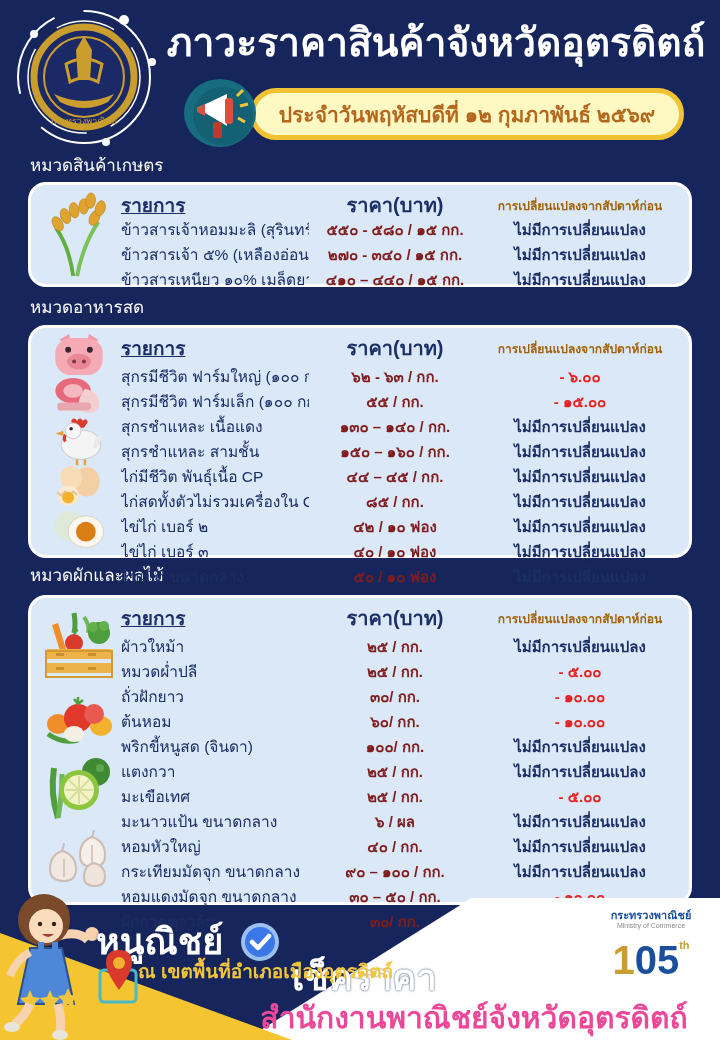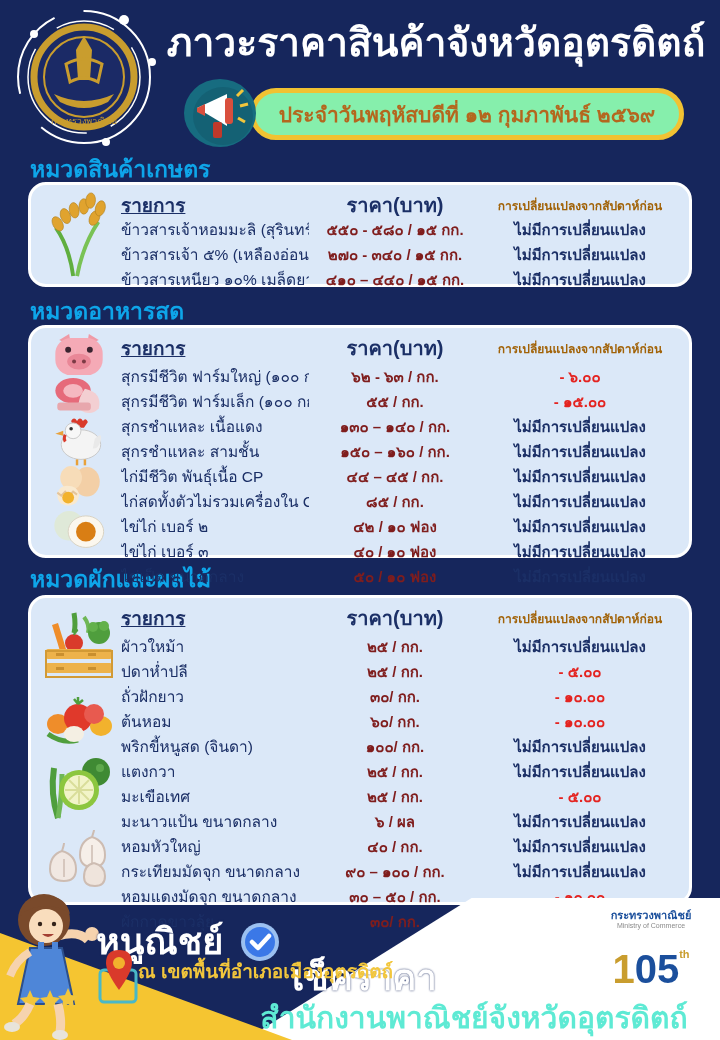--- a/index.html
+++ b/index.html
@@ -5,26 +5,26 @@
   html,body{margin:0;padding:0;}
   body{font-family:"Liberation Sans","DejaVu Sans",sans-serif;}
   .page{position:relative;width:720px;height:1040px;background:#16265c;overflow:hidden;}
 
   
   .logo-wrap{position:absolute;left:6px;top:2px;width:160px;height:150px;}
   .page-title{position:absolute;left:160px;top:22px;width:552px;text-align:center;
     color:#ffffff;font-size:39px;font-weight:700;line-height:1.1;}
   .megaphone{position:absolute;left:183px;top:78px;width:74px;height:70px;z-index:3;}
   .date-banner{position:absolute;left:250px;top:88px;width:424px;height:42px;
-    background:#86efac;border:5px solid #f1c232;border-radius:30px;z-index:2;
+    background:#fef9c3;border:5px solid #f1c232;border-radius:30px;z-index:2;
     display:flex;align-items:center;justify-content:center;
     color:#b4671e;font-size:21px;font-weight:700;}
 
   
-  .sec-heading{position:absolute;left:30px;color:#0ea5e9;font-size:23px;font-weight:700;}
+  .sec-heading{position:absolute;left:30px;color:#ffffff;font-size:17px;font-weight:400;}
   #hd0{top:151px;} #hd1{top:293px;} #hd2{top:561px;}
 
   .card{position:absolute;left:28px;width:664px;background:#dbe8f8;
     border:3px solid #ffffff;border-radius:18px;box-sizing:border-box;
     display:flex;padding:4px 10px 6px 6px;}
   #card0{top:182px;height:105px;}
   #card1{top:325px;height:233px;}
   #card2{top:595px;height:310px;}
 
   .icon-col{width:84px;flex:0 0 84px;display:flex;flex-direction:column;
@@ -51,27 +51,27 @@
   .brand-left{position:absolute;left:96px;top:913px;color:#ffffff;font-size:36px;font-weight:700;z-index:4;
     text-shadow:0 0 2px #16265c;}
   .brand-right{position:absolute;left:292px;top:913px;color:#ffffff;font-size:36px;font-weight:700;z-index:4;
     text-shadow:0 0 2px #16265c;margin-top:36px;}
   .check-badge{position:absolute;left:240px;top:922px;width:40px;height:40px;z-index:4;}
   .area-line{position:absolute;left:138px;top:956px;color:#f2c63c;font-size:19px;font-weight:700;z-index:4;}
   .pin-icon{position:absolute;left:96px;top:948px;width:46px;height:62px;z-index:4;}
   .mini-logo{position:absolute;left:588px;top:910px;width:126px;height:82px;z-index:4;text-align:center;}
   .mini-logo .t1{font-size:11px;font-weight:700;color:#1b4f9c;line-height:1.05;}
   .mini-logo .t2{font-size:7px;color:#8a8a8a;line-height:1.1;}
-  .mini-logo .num{font-size:40px;font-weight:700;line-height:1;margin-top:20px;}
+  .mini-logo .num{font-size:40px;font-weight:700;line-height:1;margin-top:11px;}
   .mini-logo .n1{color:#c99d2e;}
   .mini-logo .n0{color:#1b4f9c;}
   .mini-logo .n5{color:#1b4f9c;position:relative;}
   .mini-logo .nth{color:#c99d2e;font-size:11px;font-weight:700;vertical-align:top;}
   .office-name{position:absolute;left:240px;top:994px;width:468px;text-align:center;
-    color:#5eead4;font-size:30px;font-weight:700;z-index:4;}
+    color:#ec4899;font-size:30px;font-weight:700;z-index:4;}
 </style>
 </head>
 <body>
 
 <div class="page">
 
   <div class="logo-wrap">
     <svg width="160" height="150" viewBox="0 0 160 150">
       <circle cx="78" cy="75" r="66" fill="none" stroke="#ffffff" stroke-width="2" stroke-dasharray="150 40 90 30"></circle>
       <circle cx="78" cy="75" r="56" fill="none" stroke="#ffffff" stroke-width="1.5" stroke-dasharray="60 25 120 30"></circle>
@@ -316,21 +316,21 @@
         <span class="th-change">การเปลี่ยนแปลงจากสัปดาห์ก่อน</span>
       </div>
       <div class="rows">
   <div class="row">
     <span class="item">ผัาวใหม้า</span>
     <span class="price">๒๕ / กก.</span>
     <span class="change">ไม่มีการเปลี่ยนแปลง</span>
   </div>
 
   <div class="row">
-    <span class="item">ปดาห่ำปลี</span>
+    <span class="item">หมวดผ่ำปลี</span>
     <span class="price">๒๕ / กก.</span>
     <span class="change down">- ๕.๐๐</span>
   </div>
 
   <div class="row">
     <span class="item">ถั่วฝักยาว</span>
     <span class="price">๓๐/ กก.</span>
     <span class="change down">- ๑๐.๐๐</span>
   </div>
 

